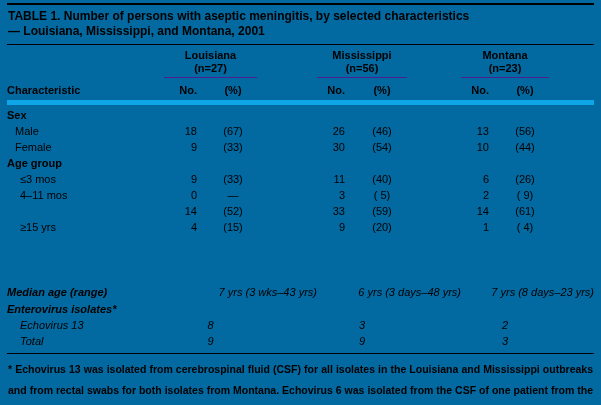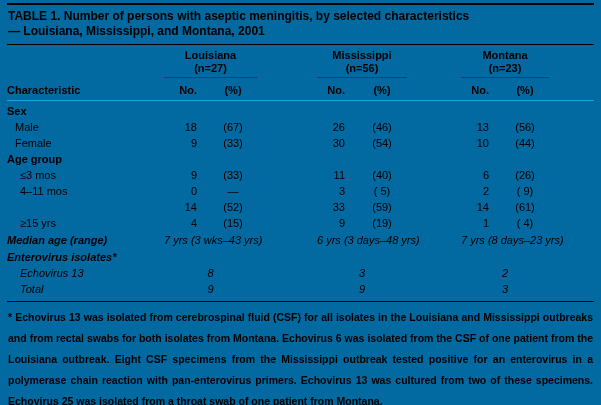--- a/index.html
+++ b/index.html
@@ -20,38 +20,38 @@
   }
   .group-row { padding-top:4px; }
   .group-cell {
     text-align:center; font-weight:bold; font-size:11px; line-height:13px;
     border-bottom:1px solid #4c1d95; padding-bottom:2px;
   }
   .span-la { grid-column:2/4; } .span-ms { grid-column:5/7; } .span-mt { grid-column:8/10; }
   .mspan-la { grid-column:2/5; } .mspan-ms { grid-column:5/8; } .mspan-mt { grid-column:8/11; }
 
   .col-head-row { font-weight:bold; font-size:11px; line-height:14px;
-    padding:5px 0 3px 0; border-bottom:1px solid #0ea5e9; }
+    padding:5px 0 3px 0; border-bottom:5px solid #0ea5e9; }
   .g1 { grid-column:1; } .g2 { grid-column:2; } .g3 { grid-column:3; }
   .g5 { grid-column:5; } .g6 { grid-column:6; }
   .g8 { grid-column:8; } .g9 { grid-column:9; }
 
   .no-cell  { text-align:right; padding-right:12px; }
   .pct-cell { text-align:center; white-space:pre; }
 
   .tbody { padding-top:2px; }
   .row { font-size:11px; line-height:16px; }
   .section-label { grid-column:1/11; font-weight:bold; }
   .section-label.ital { font-style:italic; }
   .sub1 { padding-left:8px; }
   .sub2 { padding-left:13px; }
   .ital { font-style:italic; }
   .median-row { line-height:18px; }
   .median-label { grid-column:1; font-weight:bold; font-style:italic; }
-  .median-val { font-style:italic; text-align:left; white-space:nowrap; }
+  .median-val { font-style:italic; text-align:right; white-space:nowrap;margin-top:48px; }
   .iso-val { font-style:italic; text-align:center; }
 
   .body-rule { margin-top:4px; }
   .footnote { font-size:10.5px; line-height:21px; text-align:justify; padding:5px 1px 0 1px;font-weight:bold; }
 </style>
 </head>
 <body>
 
 <div class="page">
 
@@ -146,21 +146,21 @@
       <div class="g6 pct-cell">(59)</div>
       <div class="g8 no-cell">14</div>
       <div class="g9 pct-cell">(61)</div>
     </div>
 
     <div class="grid row">
       <div class="g1 sub2">≥15 yrs</div>
       <div class="g2 no-cell">4</div>
       <div class="g3 pct-cell">(15)</div>
       <div class="g5 no-cell">9</div>
-      <div class="g6 pct-cell">(19)</div>
+      <div class="g6 pct-cell">(20)</div>
       <div class="g8 no-cell">1</div>
       <div class="g9 pct-cell">( 4)</div>
     </div>
 
     <div class="grid row median-row">
       <div class="median-label">Median age (range)</div>
       <div class="mspan-la median-val">7 yrs (3 wks–43 yrs)</div>
       <div class="mspan-ms median-val">6 yrs (3 days–48 yrs)</div>
       <div class="mspan-mt median-val">7 yrs (8 days–23 yrs)</div>
     </div>

